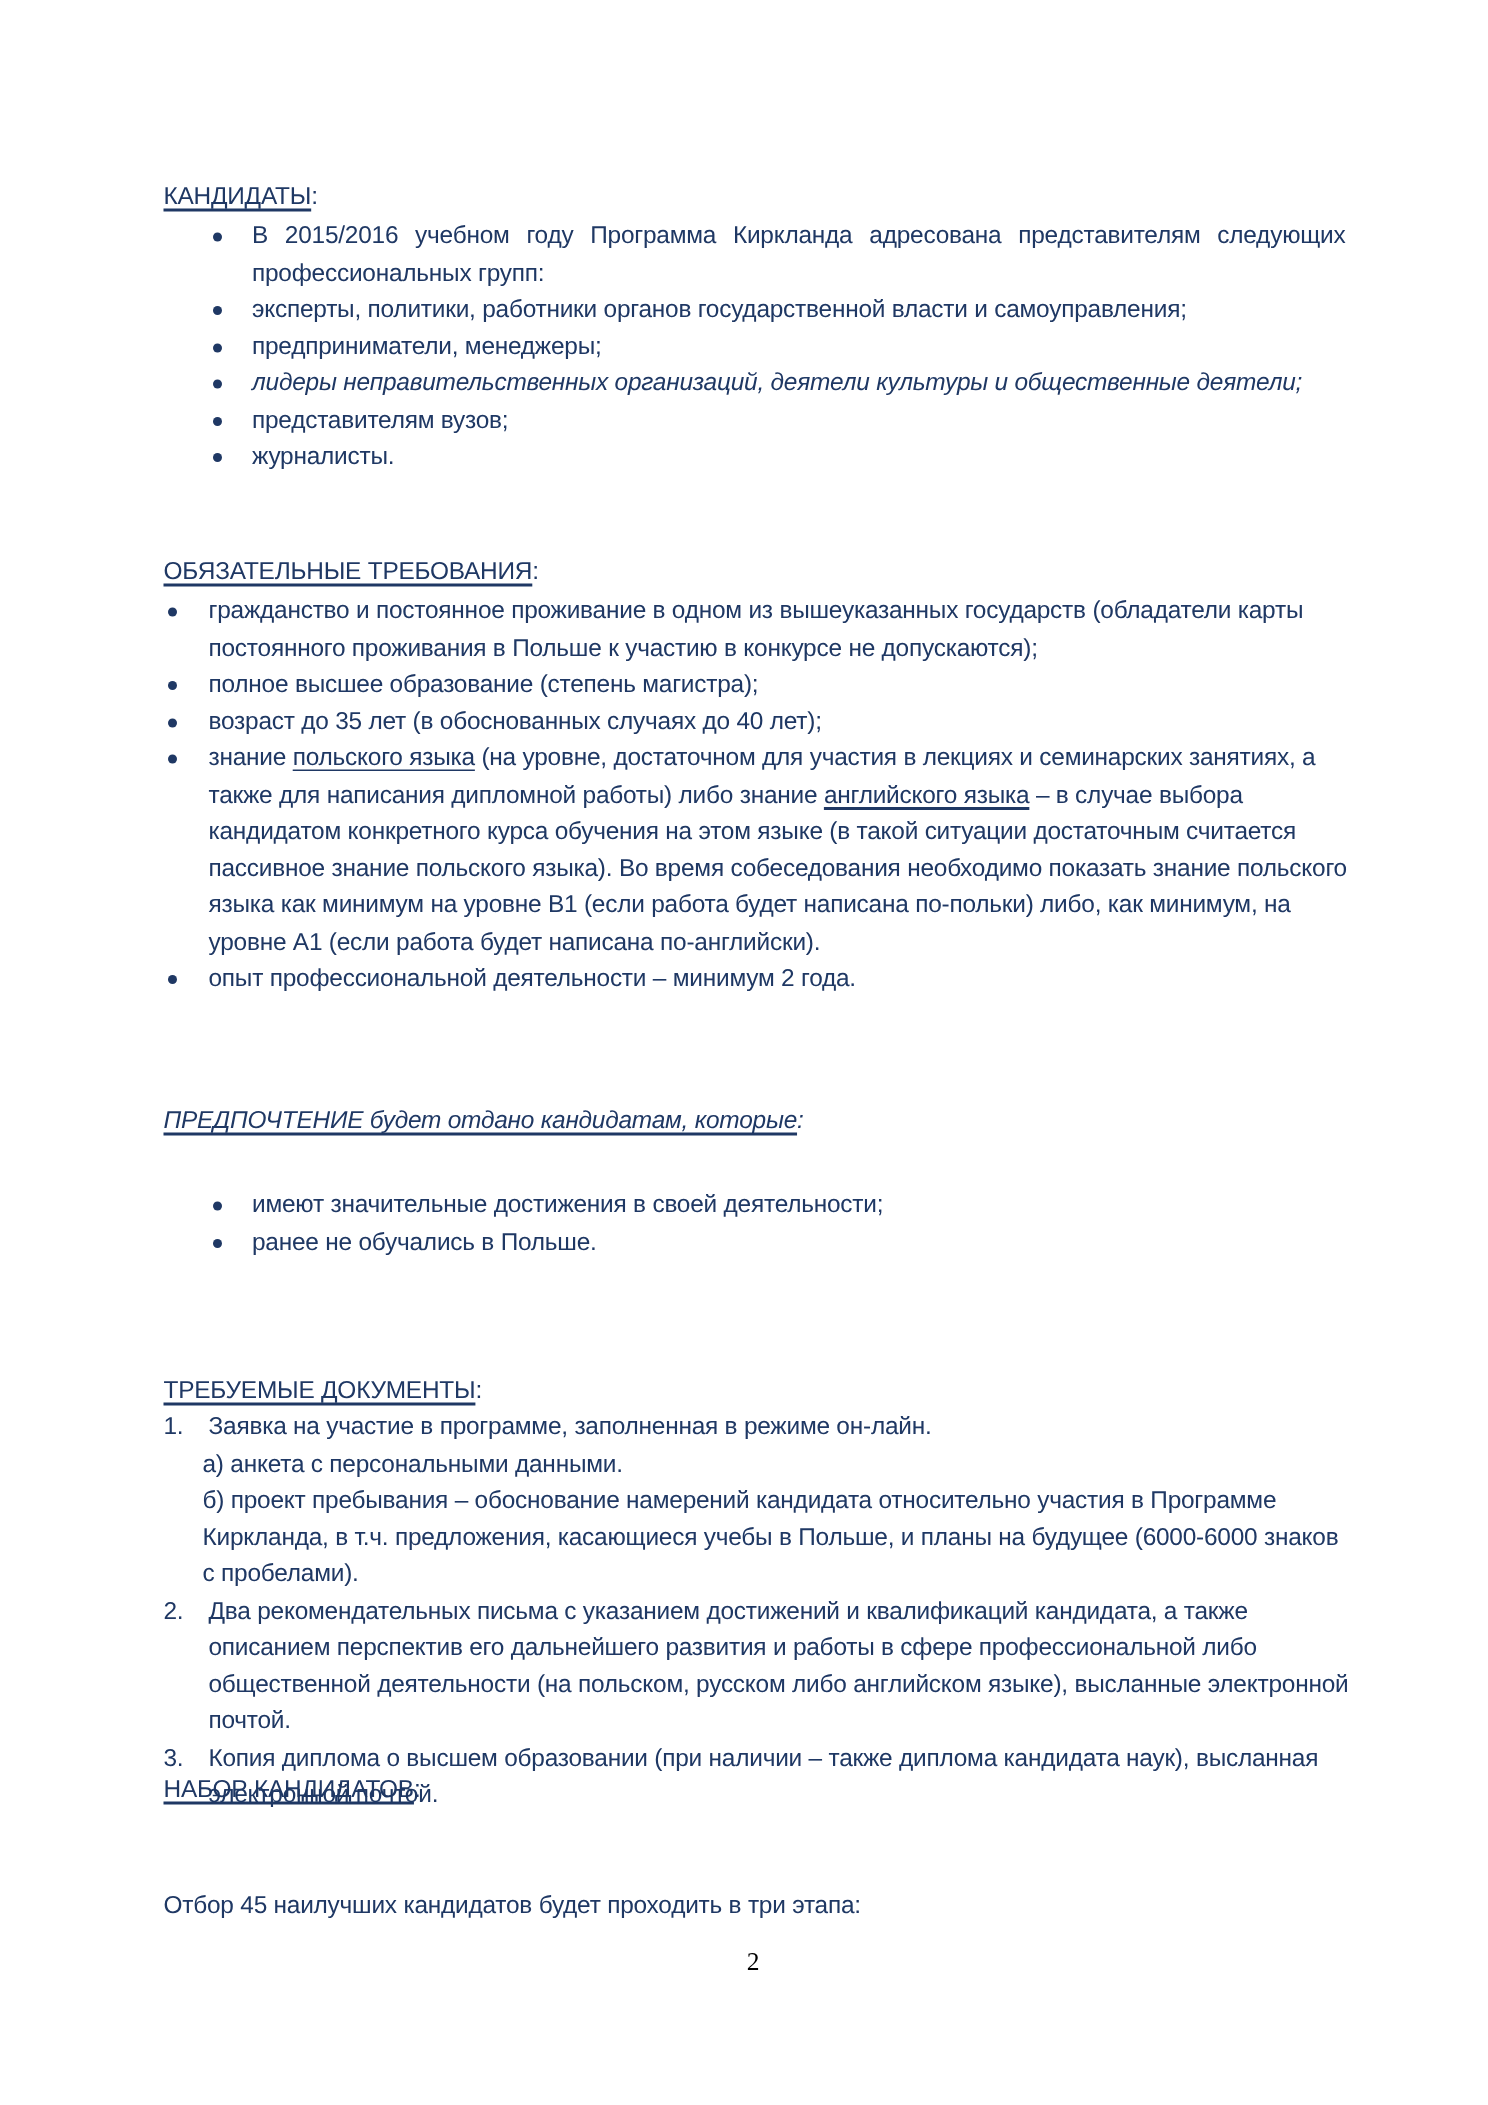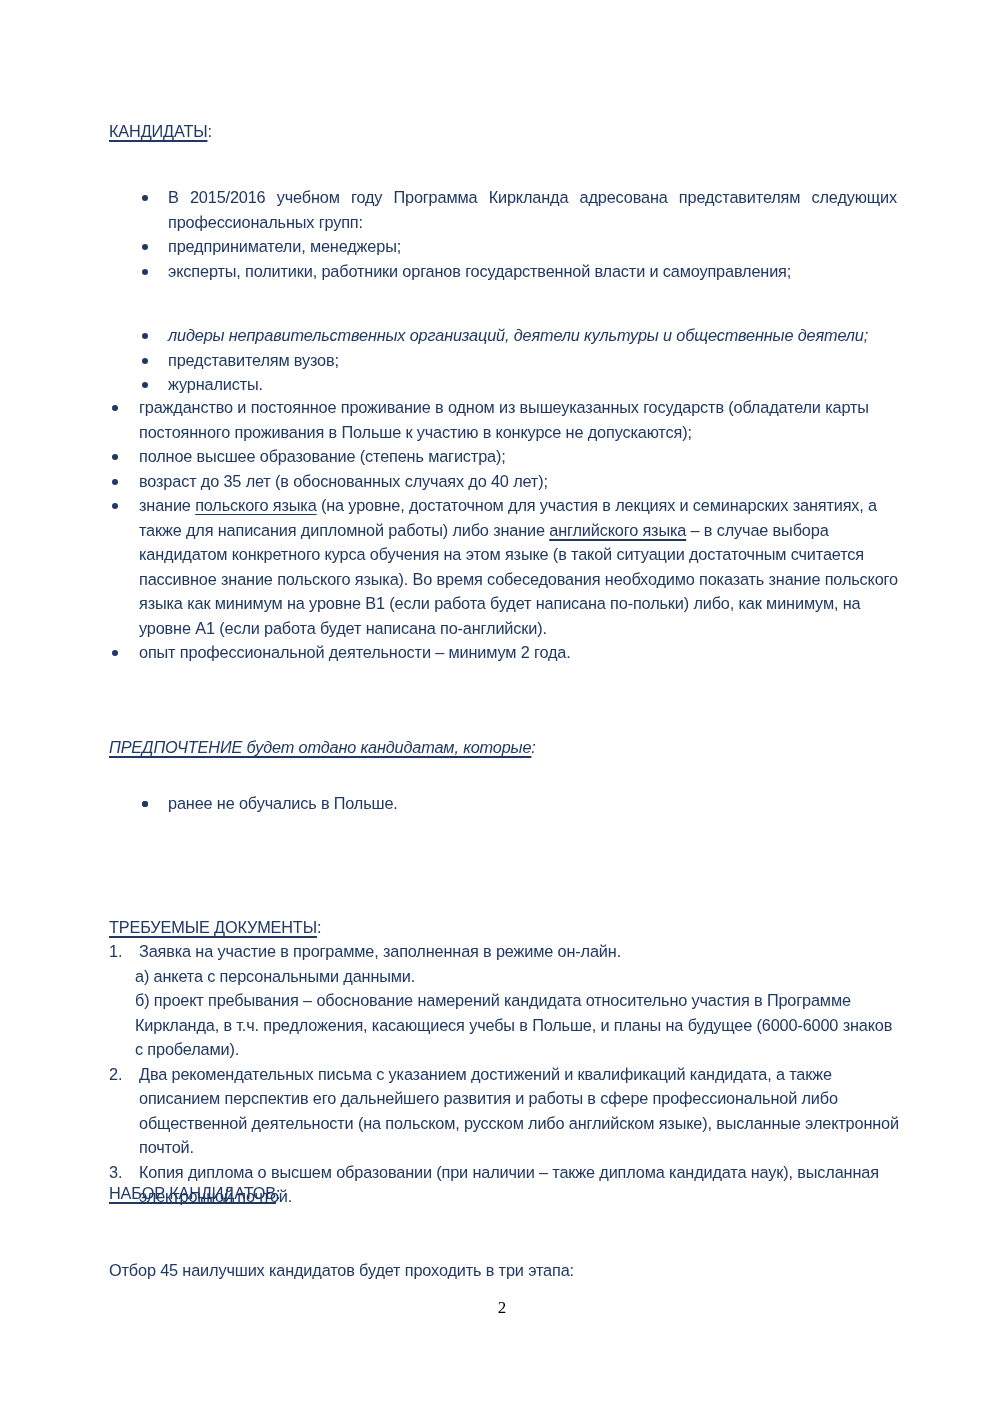--- a/index.html
+++ b/index.html
@@ -7,60 +7,63 @@
          font-family: "Liberation Sans", "DejaVu Sans", sans-serif; color: #1f3864; }
   .page { position: absolute; left: 0; top: 0; width: 816px; height: 1403px; }
   .txt { font-size: 16.3px; line-height: 24.5px; color: #1f3864; letter-spacing: -0.15px; }
   .heading { position: absolute; left: 109px; }
   .heading .u { text-decoration: underline; text-decoration-color: #1f3864; text-decoration-thickness: 2px; text-underline-offset: 3px; }
   .ul-thin { text-decoration: underline; text-decoration-thickness: 1px; text-underline-offset: 3px; }
   .ul-thick { text-decoration: underline; text-decoration-thickness: 2px; text-underline-offset: 3px; }
   .list { position: absolute; margin: 0; padding: 0; list-style: none; }
   .li { position: relative; margin: 0; }
   .bullet { position: absolute; width: 6px; height: 6px; border-radius: 50%; background: #1f3864; }
-  .justify { text-align: justify; text-align-last: left; margin-top: 40px; }
+  .justify { text-align: justify; text-align-last: left; }
   .num { position: absolute; left: 0; }
   .page-number { position: absolute; left: 0; width: 1004px; top: 1298px; text-align: center;
                  font-family: "Liberation Serif", "DejaVu Serif", serif; font-size: 17px; color: #000; }
 </style>
 </head>
 <body>
 
 <div class="page">
 
   <div class="heading txt" style="top:119px;">
     <span class="u">КАНДИДАТЫ</span><span>:</span>
   </div>
   <ul class="list txt" style="left:139px; top:145px; width:758px;">
     <li class="li justify" style="padding-left:29px;">
       <span class="bullet" style="left:3px; top:10px;"></span>
       <span>В 2015/2016 учебном году Программа Киркланда адресована представителям следующих профессиональных групп:</span>
     </li>
     <li class="li" style="padding-left:29px;">
       <span class="bullet" style="left:3px; top:10px;"></span>
-      <span>предприниматели, менеджеры;</span>
+      <span>эксперты, политики, работники органов государственной власти и самоуправления;</span>
     </li>
     <li class="li" style="padding-left:29px;">
       <span class="bullet" style="left:3px; top:10px;"></span>
-      <span>эксперты, политики, работники органов государственной власти и самоуправления;</span>
+      <span>предприниматели, менеджеры;</span>
     </li>
     <li class="li justify" style="padding-left:29px;font-style:italic;">
       <span class="bullet" style="left:3px; top:10px;"></span>
       <span>лидеры неправительственных организаций, деятели культуры и общественные деятели;</span>
     </li>
     <li class="li" style="padding-left:29px;">
       <span class="bullet" style="left:3px; top:10px;"></span>
       <span>представителям вузов;</span>
     </li>
     <li class="li" style="padding-left:29px;">
       <span class="bullet" style="left:3px; top:10px;"></span>
       <span>журналисты.</span>
     </li>
   </ul>
 
+  <div class="heading txt" style="top:369px;">
+    <span class="u">ОБЯЗАТЕЛЬНЫЕ ТРЕБОВАНИЯ</span><span>:</span>
+  </div>
   <ul class="list txt" style="left:109px; top:395px; width:790px;">
     <li class="li" style="padding-left:30px;">
       <span class="bullet" style="left:3px; top:10px;"></span>
       <span>гражданство и постоянное проживание в одном из вышеуказанных государств (обладатели карты постоянного проживания в Польше к участию в конкурсе не допускаются);</span>
     </li>
     <li class="li" style="padding-left:30px;">
       <span class="bullet" style="left:3px; top:10px;"></span>
       <span>полное высшее образование (степень магистра);</span>
     </li>
     <li class="li" style="padding-left:30px;">
@@ -76,20 +79,21 @@
       <span>опыт профессиональной деятельности – минимум 2 года.</span>
     </li>
   </ul>
 
   <div class="heading txt" style="top:735px;font-style:italic;">
     <span class="u">ПРЕДПОЧТЕНИЕ будет отдано кандидатам, которые</span><span>:</span>
   </div>
   <ul class="list txt" style="left:139px; top:791px; width:758px;">
     <li class="li" style="padding-left:29px;">
       <span class="bullet" style="left:3px; top:10px;"></span>
+      <span>имеют значительные достижения в своей деятельности;</span>
     </li>
     <li class="li" style="padding-left:29px;">
       <span class="bullet" style="left:3px; top:10px;"></span>
       <span>ранее не обучались в Польше.</span>
     </li>
   </ul>
 
   <div class="heading txt" style="top:915px;">
     <span class="u">ТРЕБУЕМЫЕ ДОКУМЕНТЫ</span><span>:</span>
   </div>

